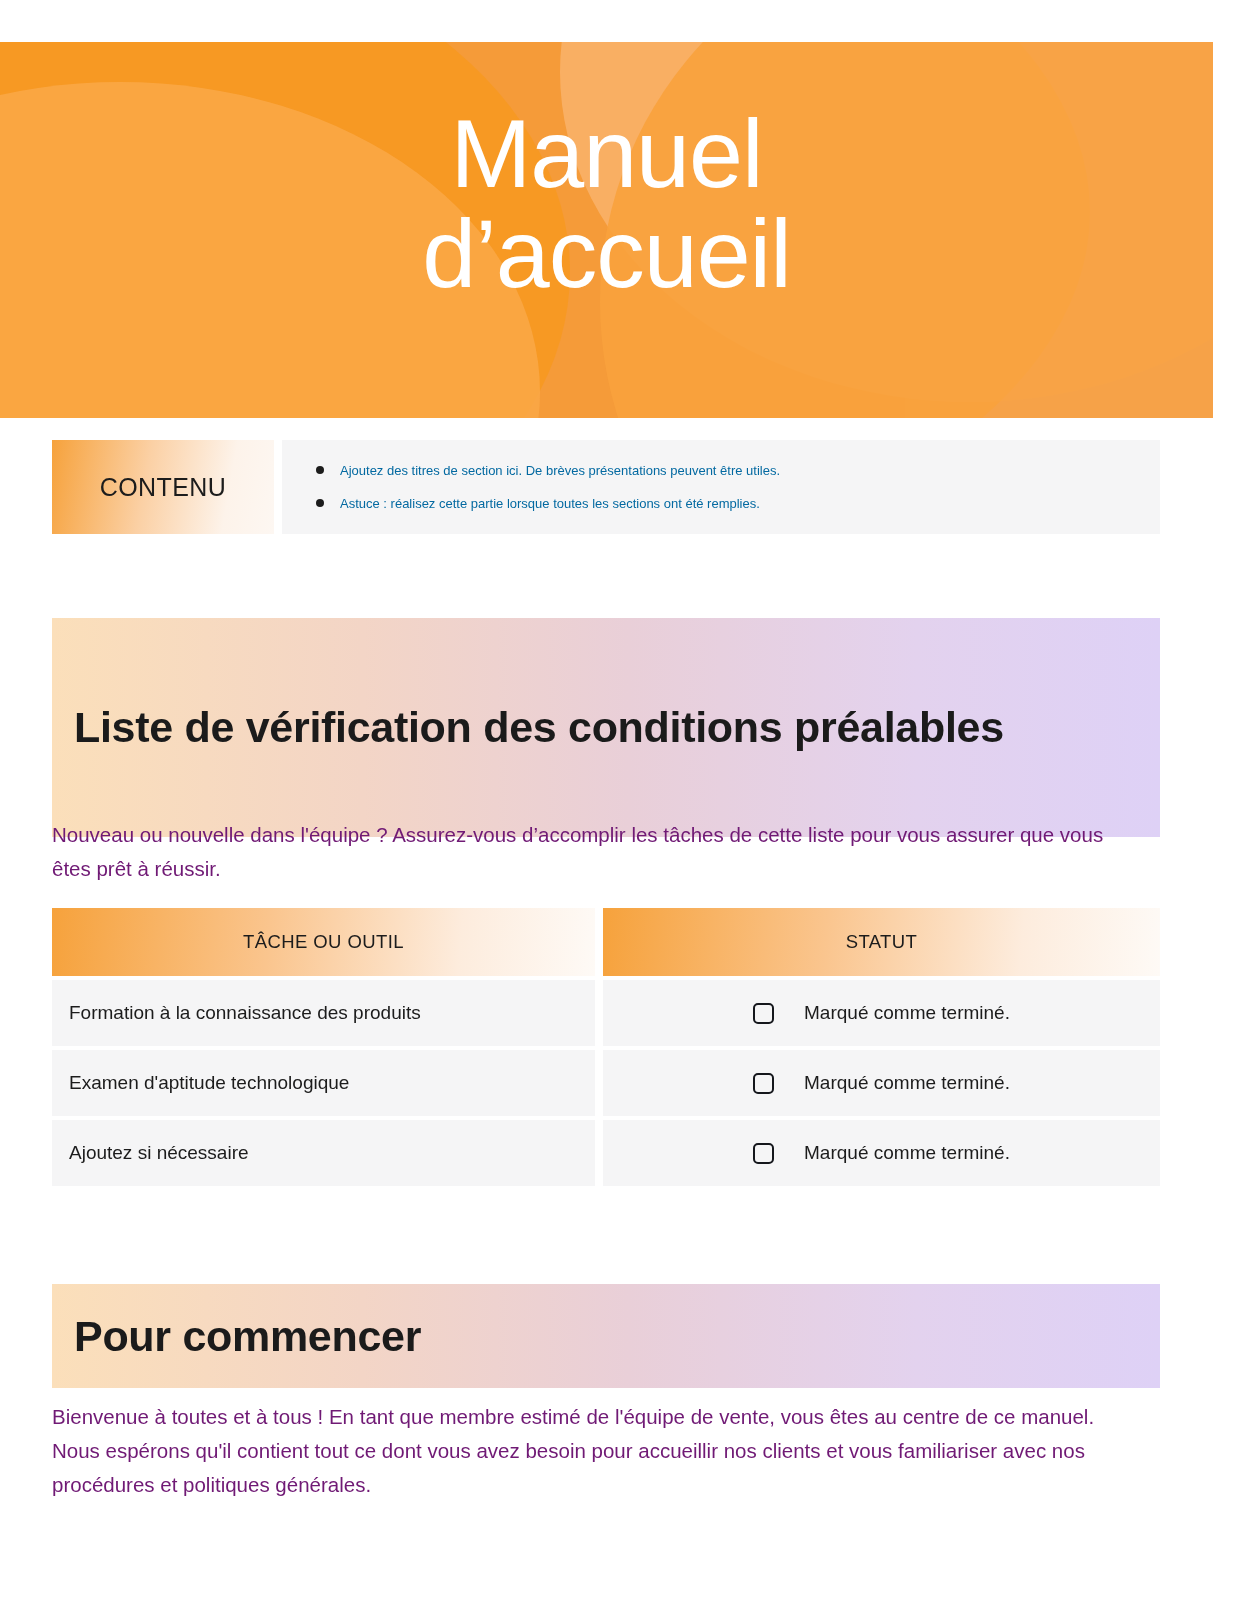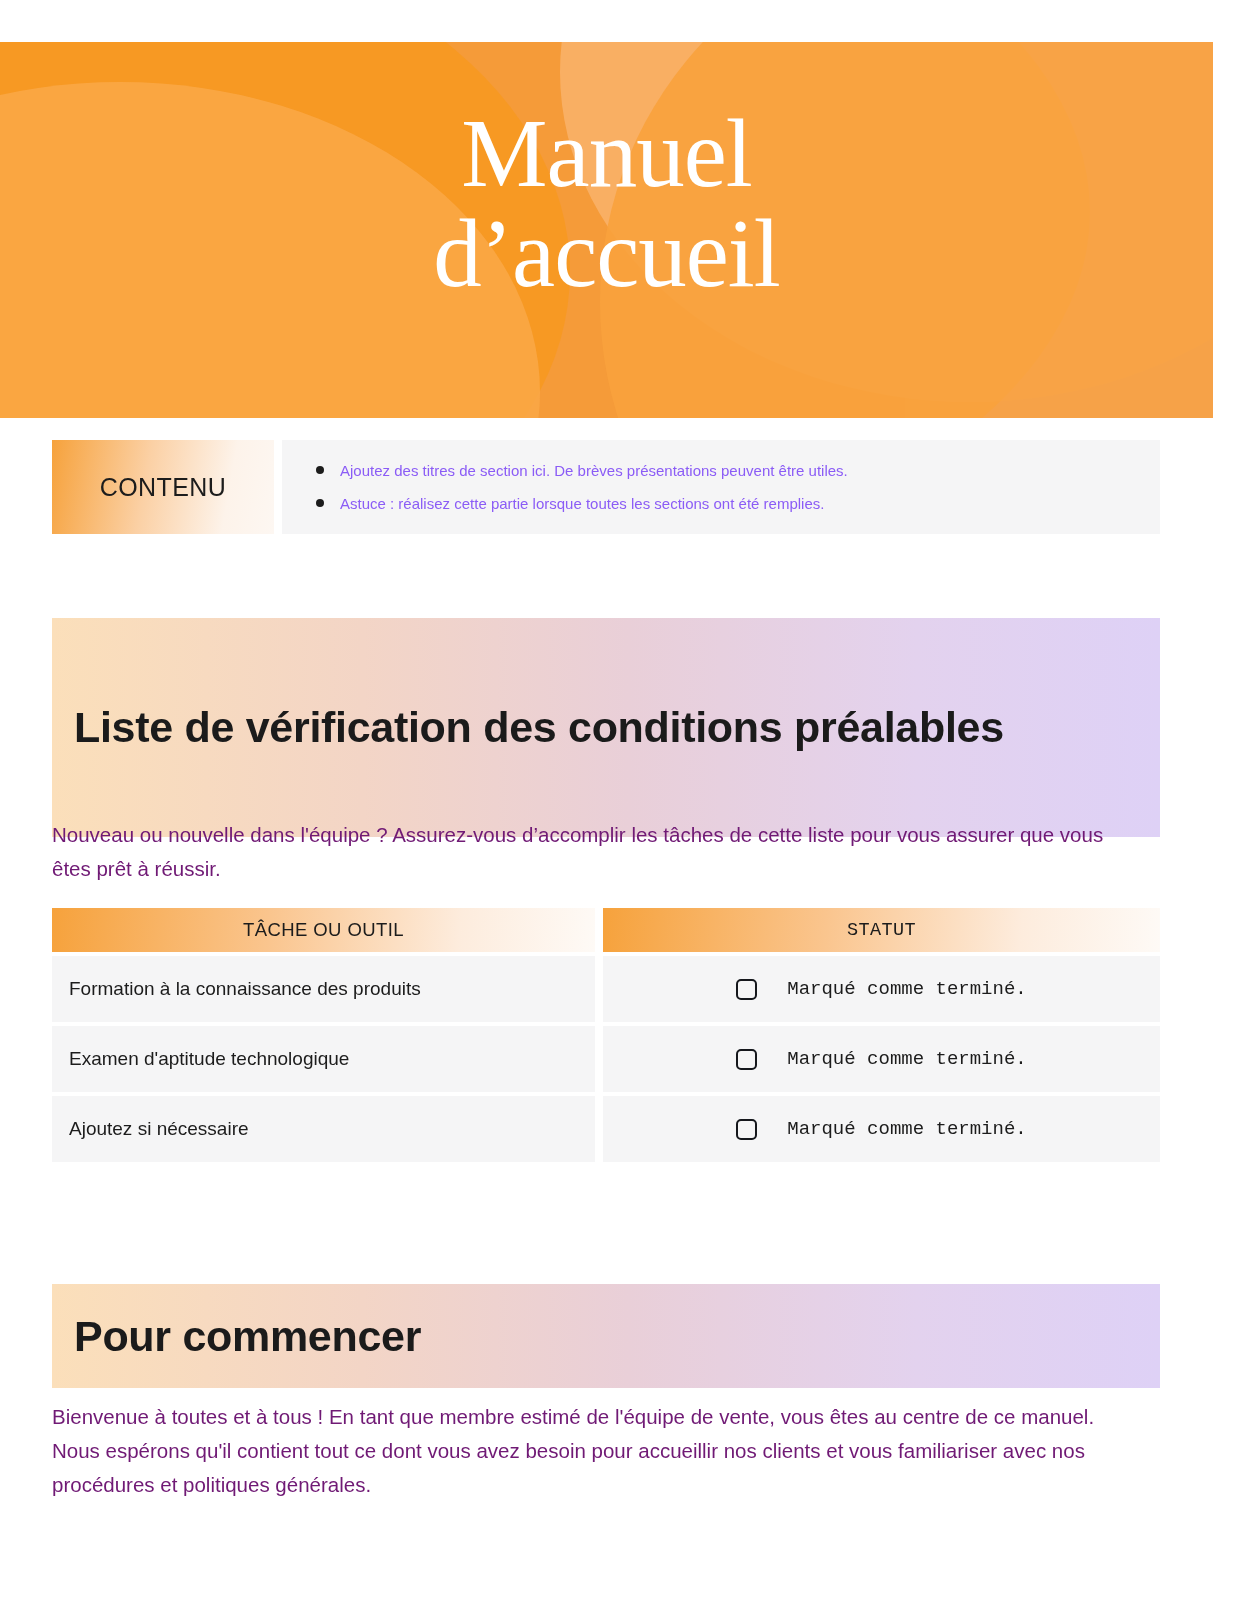--- a/index.html
+++ b/index.html
@@ -21,21 +21,20 @@
 
   
   .hero {
     position: absolute;
     left: 0;
     top: 42px;
     width: 1213px;
     height: 376px;
     overflow: hidden;
     background: #c2410c;
-    font-family: Liberation Serif, serif;
   }
   .hero-bg { position: absolute; inset: 0; }
 
   .blob {
     position: absolute;
     border-radius: 50%;
   }
   
   .blob-pinkL {
     left: -120px; top: 150px;
@@ -121,23 +120,23 @@
     background: #f5f5f6;
     padding: 14px 22px 14px 28px;
     display: flex;
     flex-direction: column;
     justify-content: center;
   }
   .contenu-body ul { list-style: none; }
   .contenu-body li {
     position: relative;
     padding-left: 30px;
-    font-size: 15px;
+    font-size: 13px;
     line-height: 33px;
-    color: #8b5cf6;
+    color: #0369a1;
   }
   .contenu-body li .bullet {
     position: absolute;
     left: 6px; top: 12px;
     width: 8px; height: 8px;
     border-radius: 50%;
     background: #1c1c1c;
   }
 
   
@@ -175,24 +174,24 @@
   
   .checklist {
     position: absolute;
     left: 52px;
     top: 908px;
     width: 1108px;
   }
   .cl-row { display: flex; margin-bottom: 4px; }
   .cl-col-a { width: 543px; }
   .cl-gap  { width: 8px; }
-  .cl-col-b { width: 557px; font-family: Liberation Mono, monospace; }
+  .cl-col-b { width: 557px; }
 
   .cl-head {
-    height: 44px;
+    height: 68px;
     background: linear-gradient(95deg, #f6a23c 0%, #fac58e 40%, #fdecdd 75%, #fefaf6 100%);
     display: flex;
     align-items: center;
     justify-content: center;
     font-size: 18.5px;
     color: #1c1c1c;
     letter-spacing: 0.4px;
   }
   .cl-cell {
     height: 66px;

